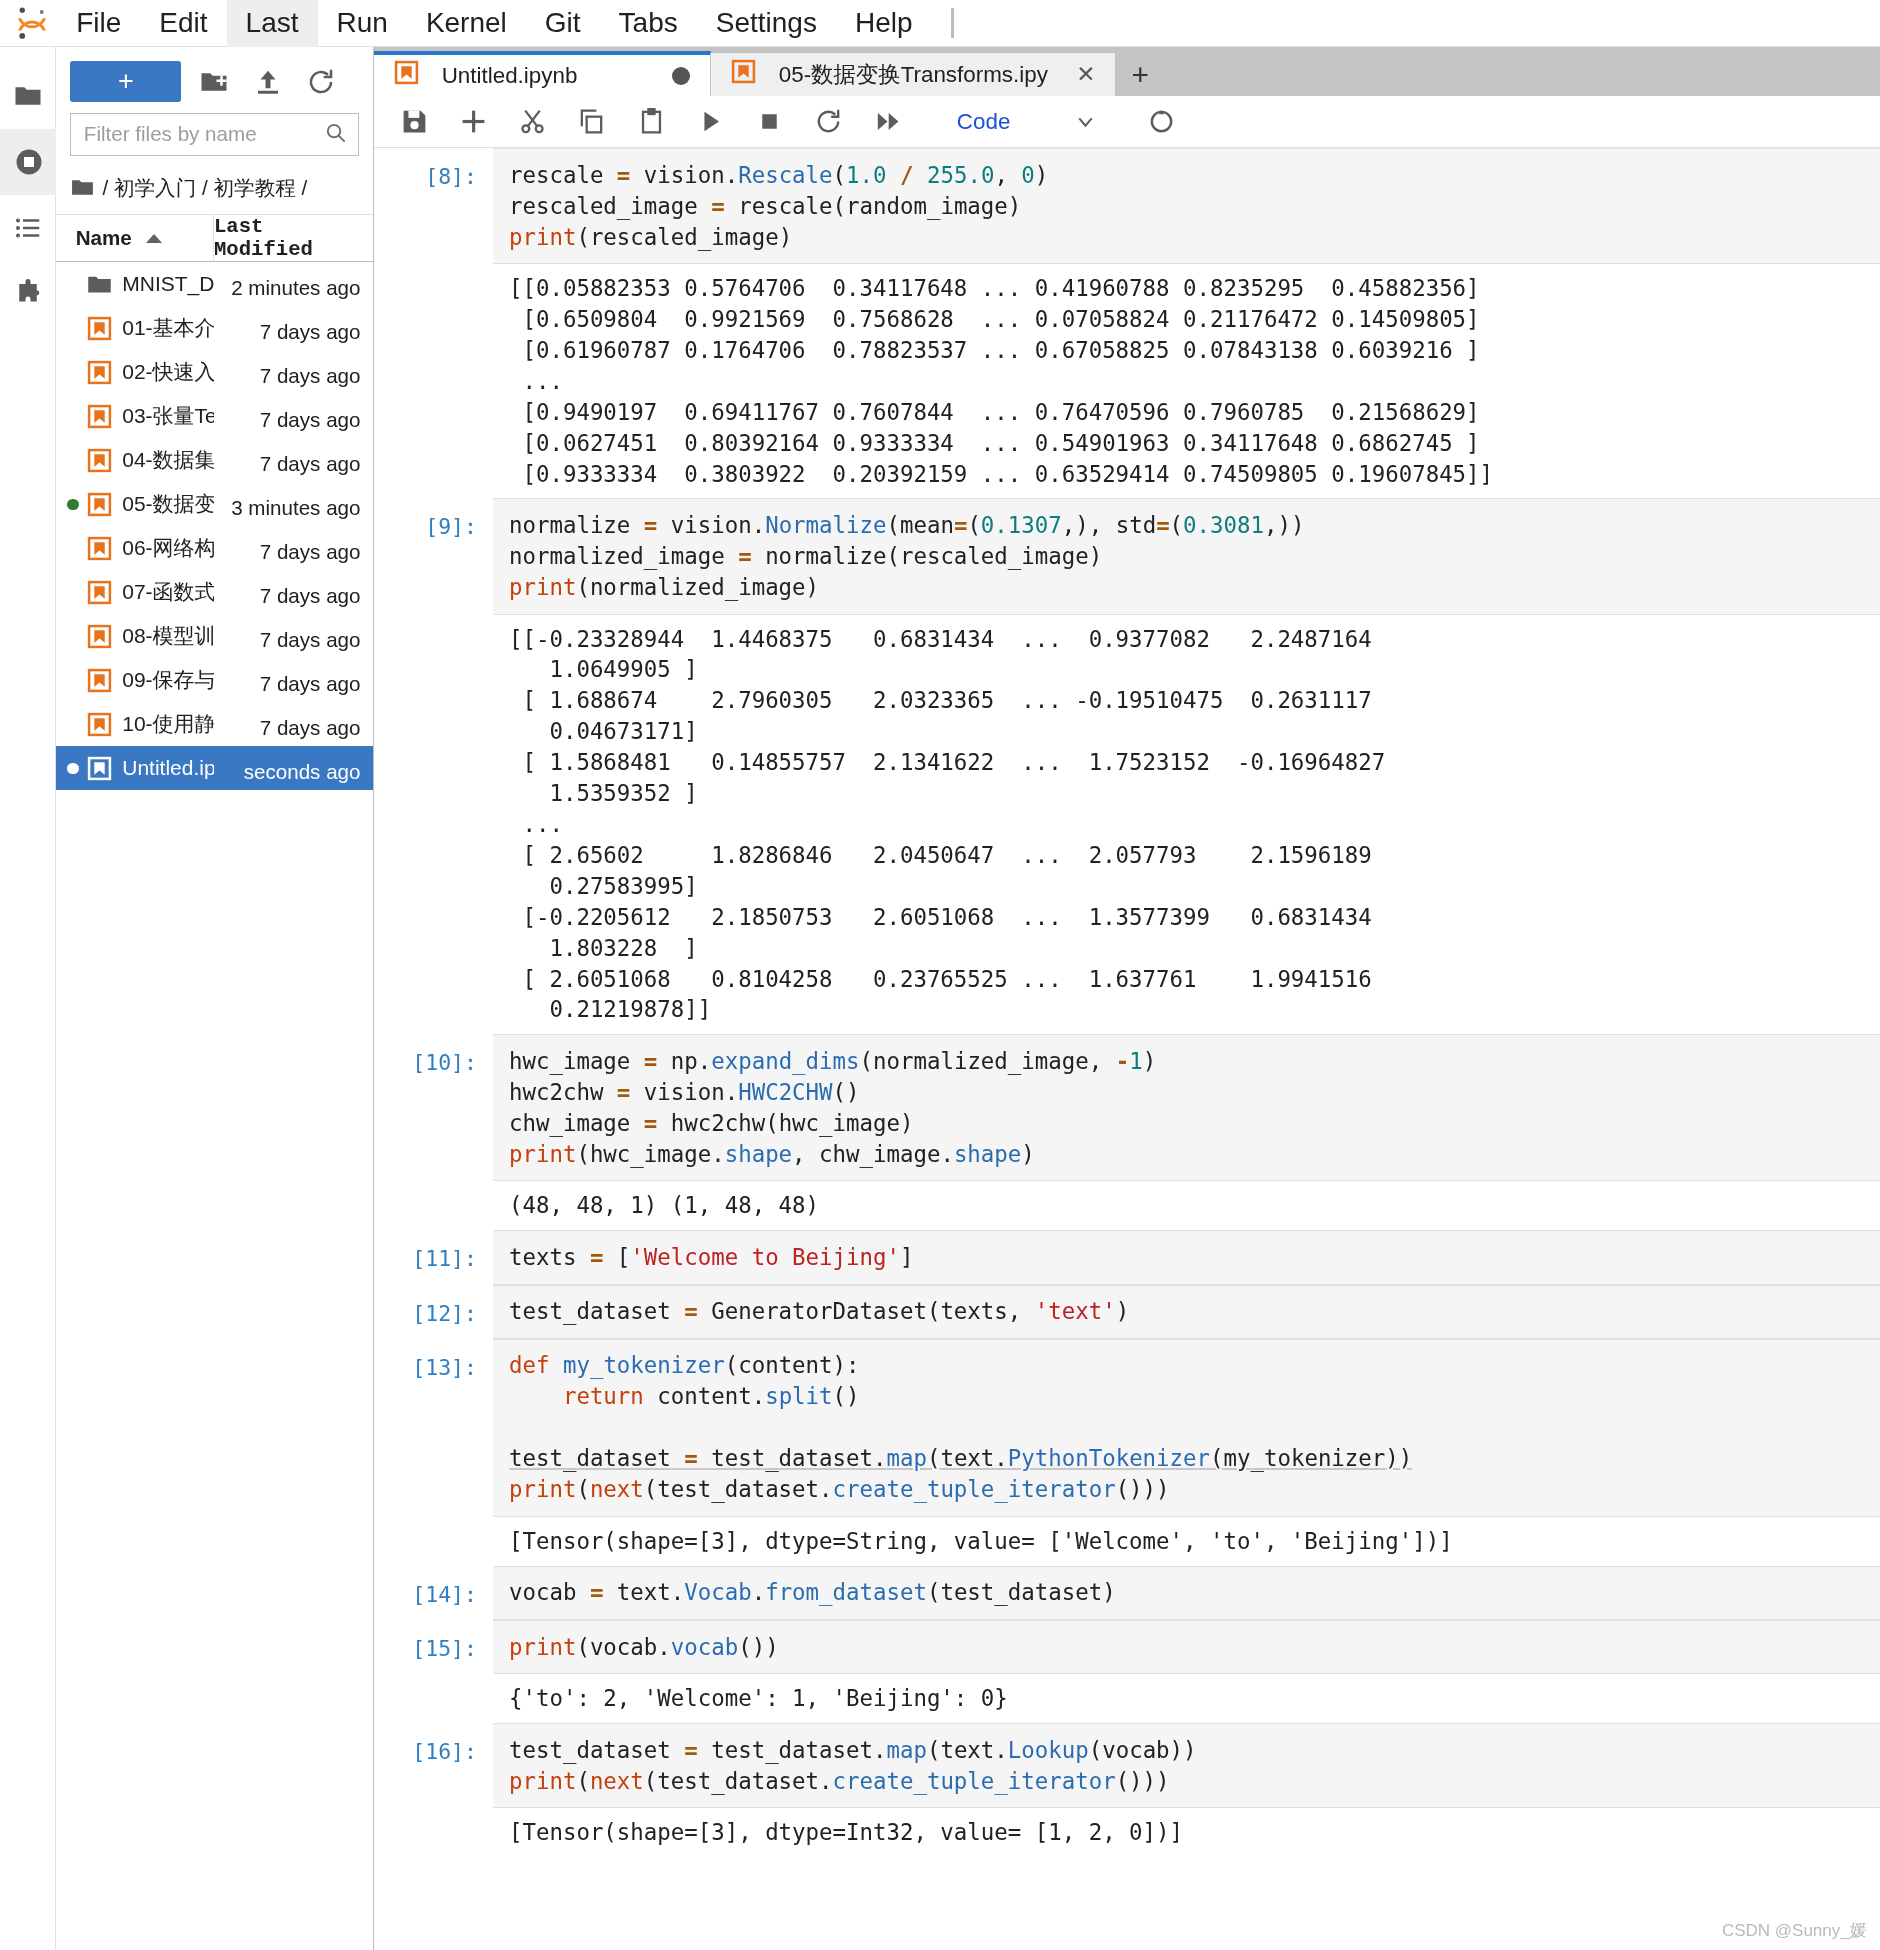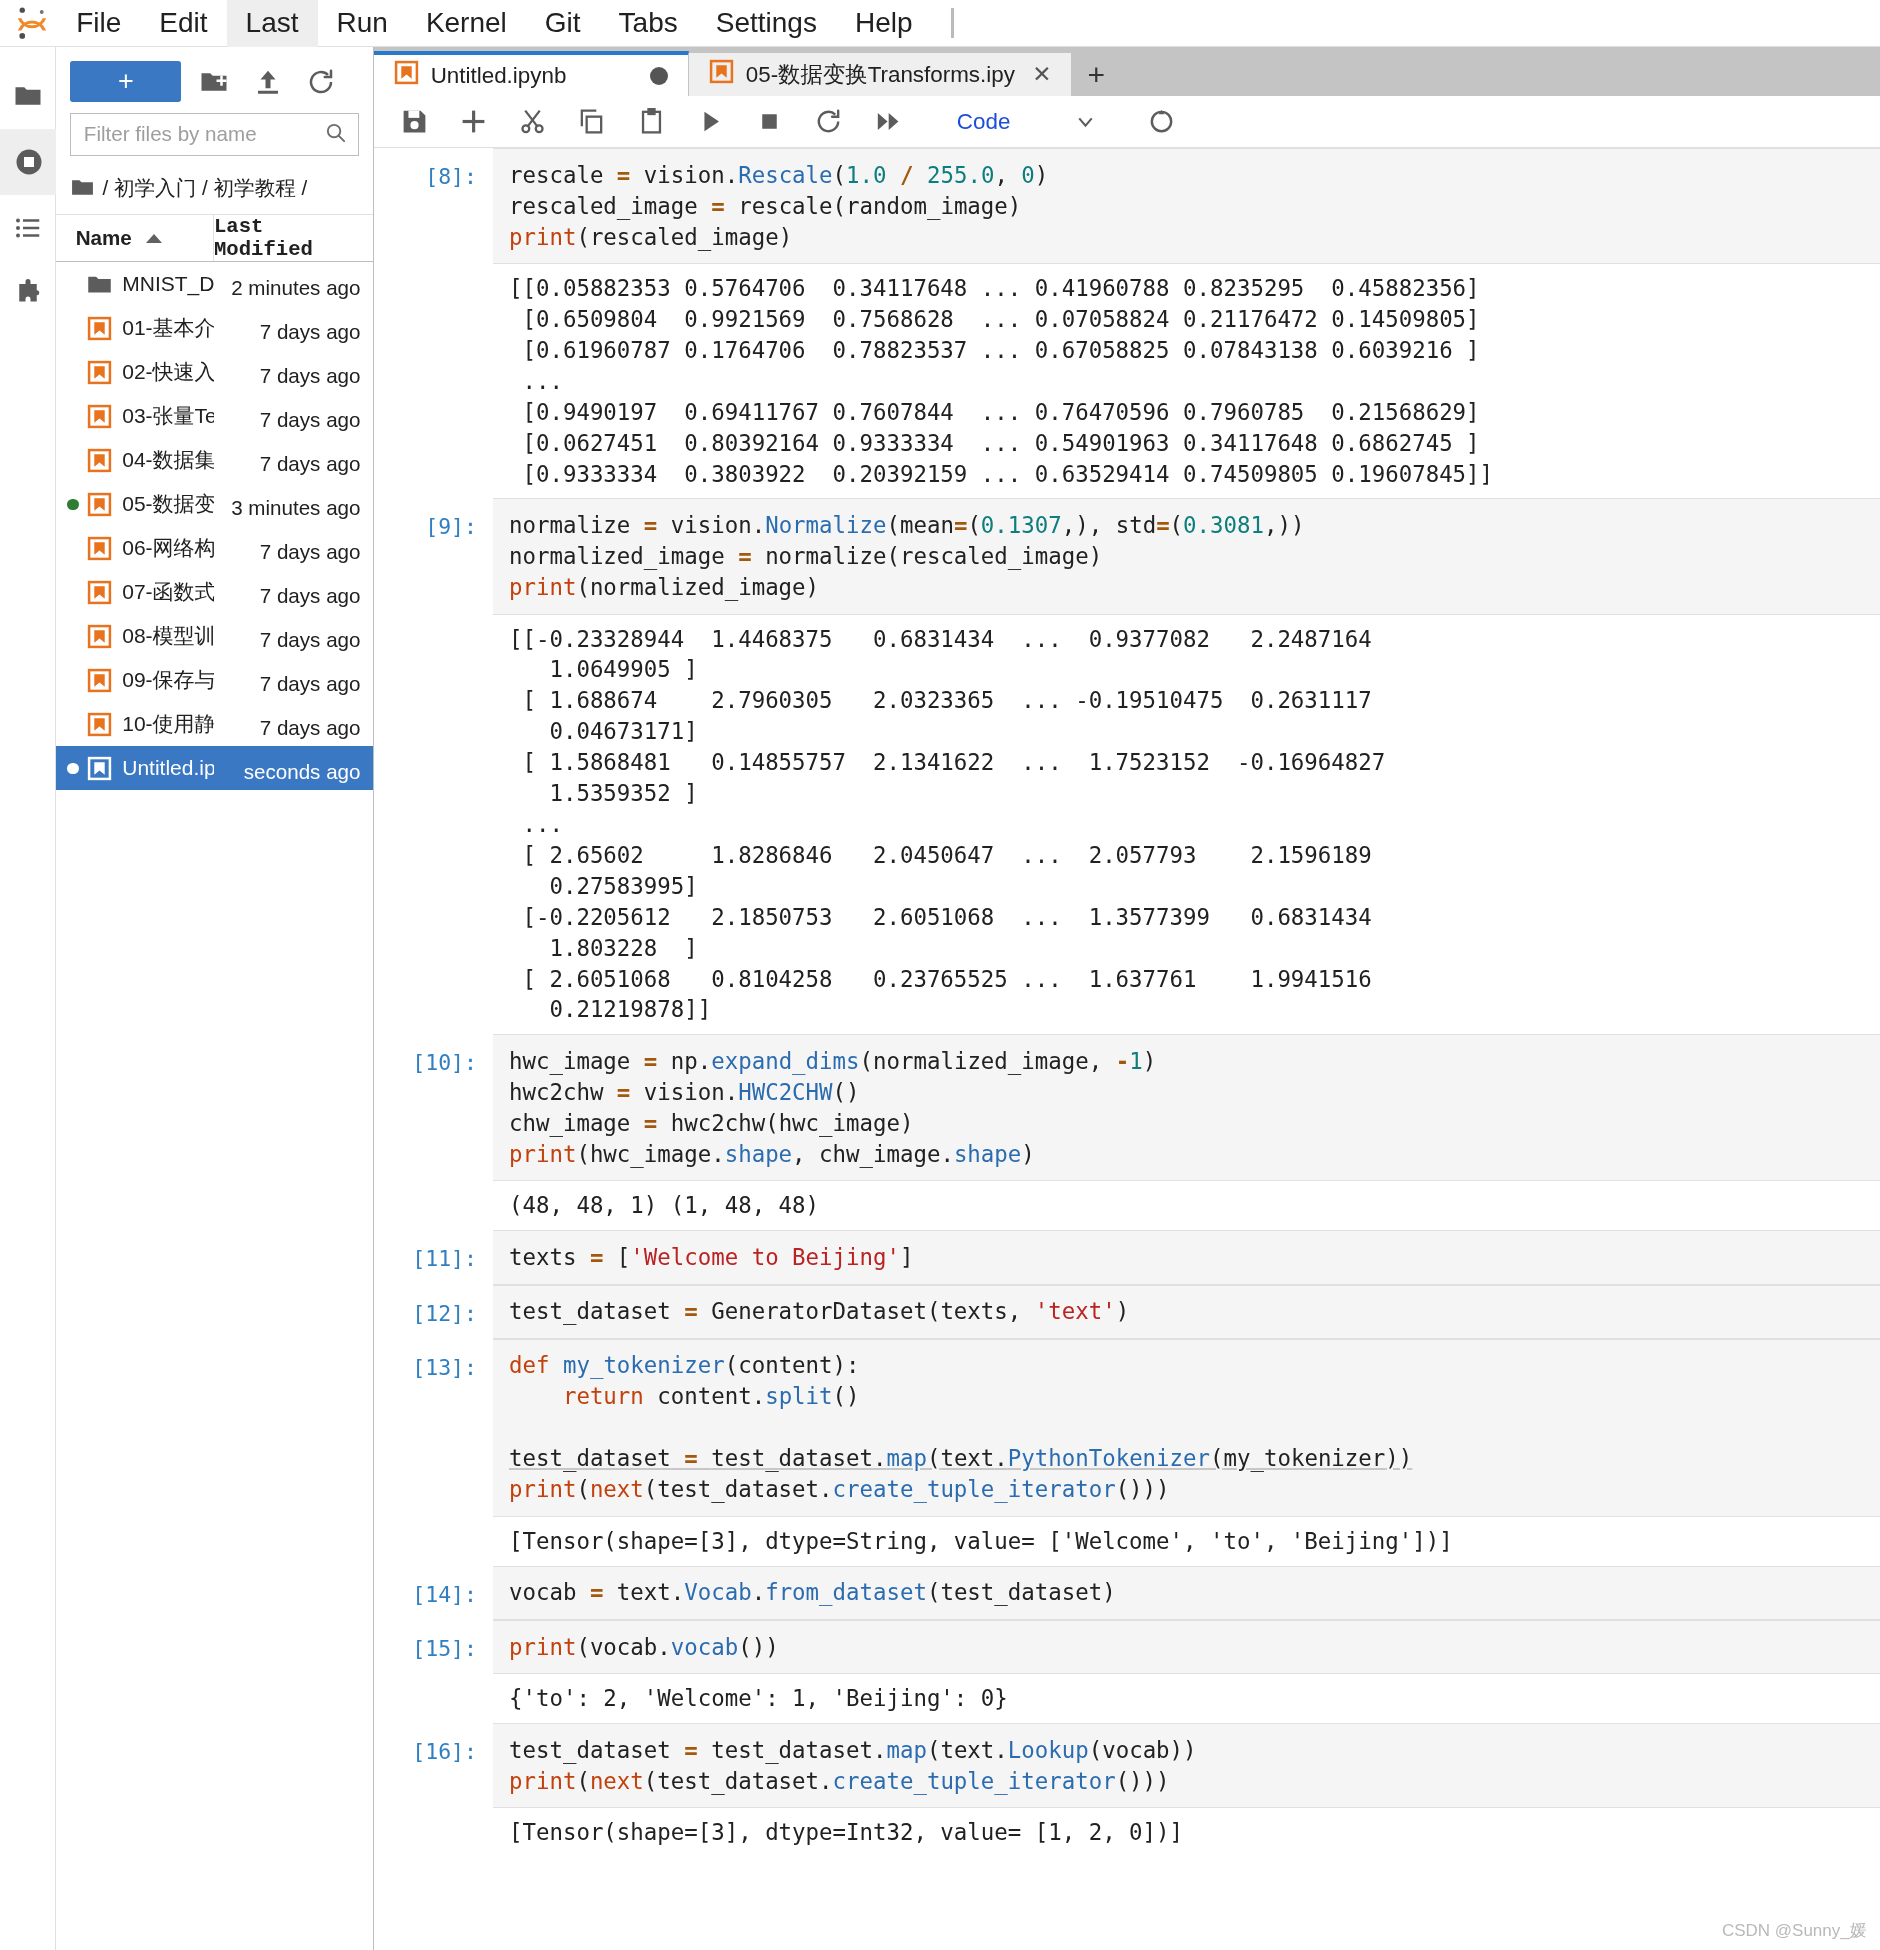--- a/index.html
+++ b/index.html
@@ -94,21 +94,21 @@
   .frow.selected .fdot i { background:#fff; }
   .ficon { width:34px; display:flex; align-items:center; justify-content:center; margin-right:5.4px; }
   .fname { flex:1; white-space:nowrap; overflow:hidden; }
   .fmod { width:159px; text-align:right; padding-right:12.5px; font-size:20.6px; color:#212121;margin-top:8px; }
   .frow.selected .fmod { color:#fff; }
 
   
   .main { flex:1; display:flex; flex-direction:column; min-width:0; background:#c4c4c4; }
   .tabbar { height:49px; min-height:49px; display:flex; align-items:flex-end; background:#c4c4c4; }
   .tab {
-    height:43px; display:flex; align-items:center; gap:12px; padding:0 19.7px;
+    height:43px; display:flex; align-items:center; gap:23px; padding:0 19.7px;
     font-size:22.4px; white-space:nowrap; cursor:pointer; background:#efefef; color:#212121;
     border-right:0.9px solid #c4c4c4;
   }
   .tab.active { background:#fff; border-top:4.5px solid #2979cb; height:45px; }
   .tab .dirty-dot { width:18px; height:18px; border-radius:50%; background:#555; margin-left:72px; }
   .tab .closex { font-size:23px; color:#555; margin-left:5.4px; }
   .tab-add { width:48px; height:43px; display:flex; align-items:center; justify-content:center;
              font-size:30px; color:#333; background:#c4c4c4; cursor:pointer; }
 
   .nbtoolbar {

